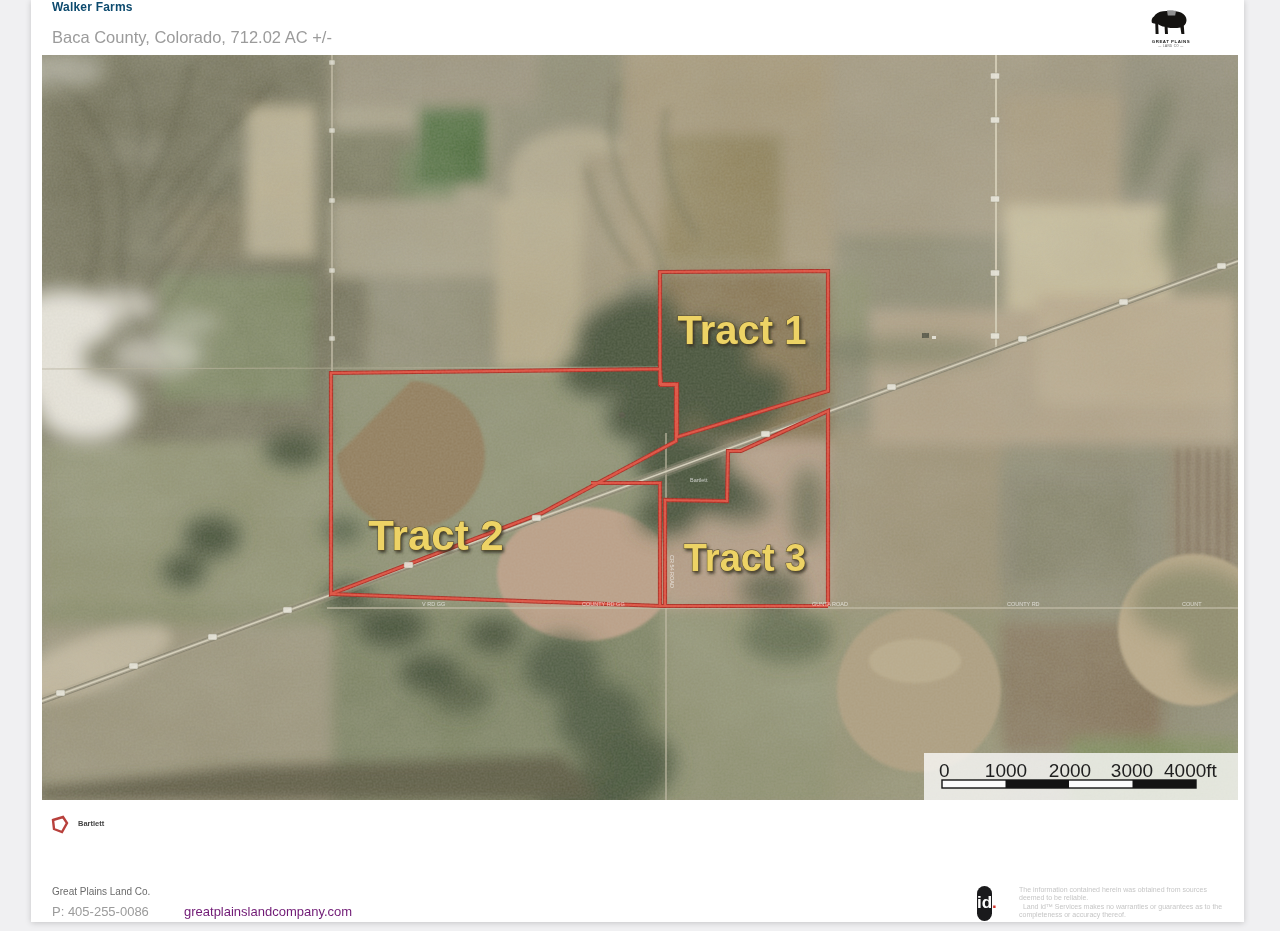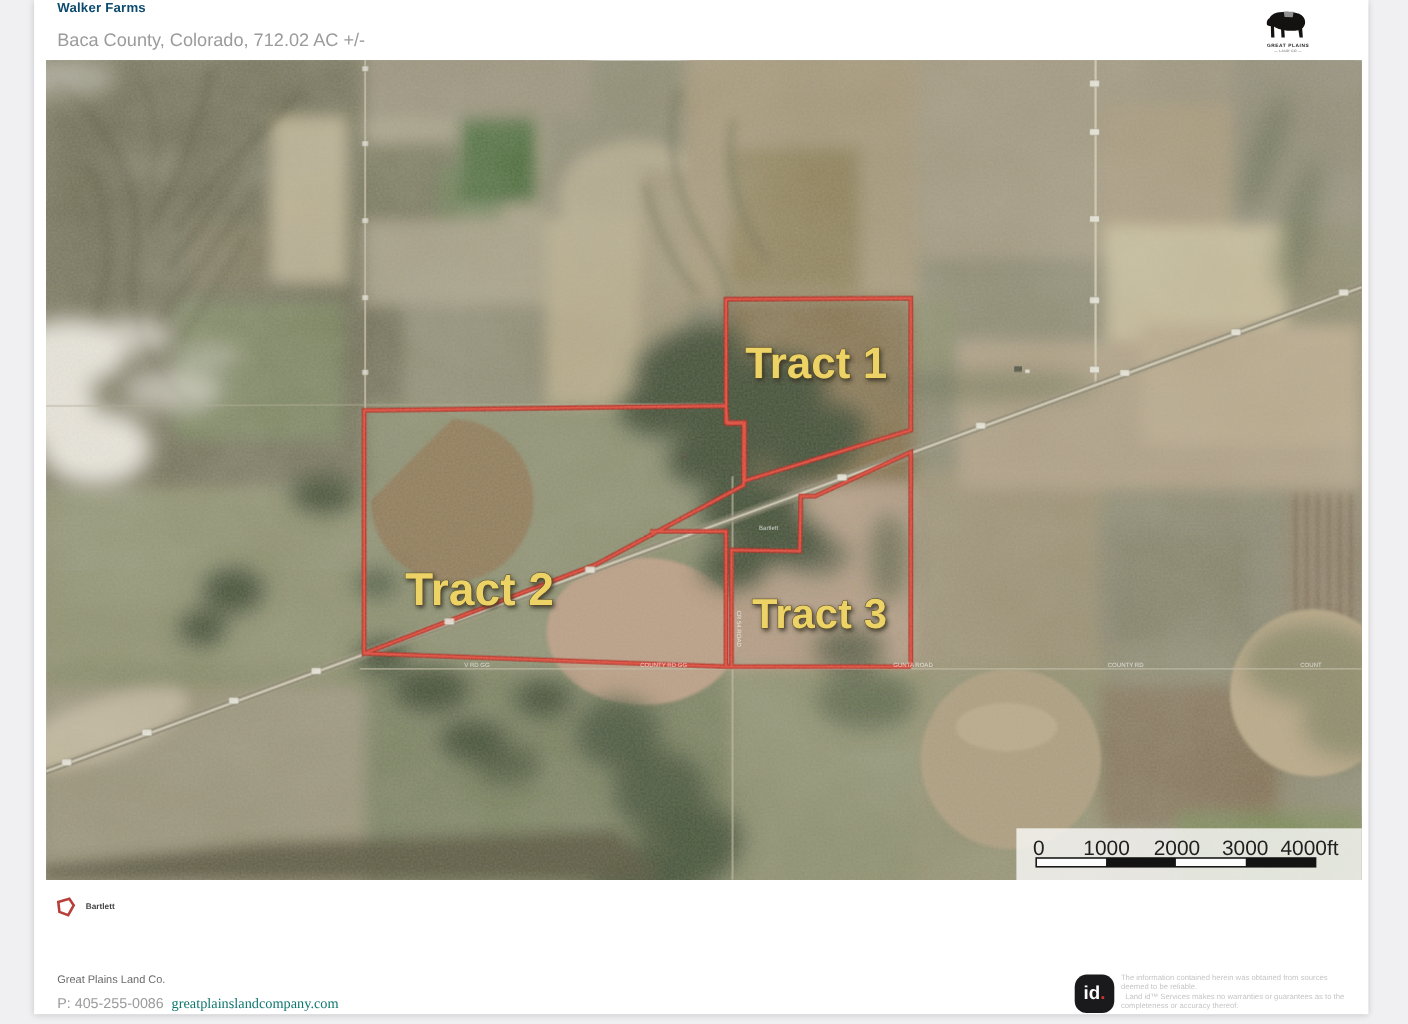--- a/index.html
+++ b/index.html
@@ -8,22 +8,22 @@
   .page{position:absolute;left:31px;top:0;width:1213px;height:922px;background:#ffffff;
         box-shadow:0 1px 6px rgba(0,0,0,.18);}
   .h1{position:absolute;left:52px;top:0;font-size:12px;font-weight:bold;color:#0c4a6e;letter-spacing:.2px;}
   .h2{position:absolute;left:52px;top:28px;font-size:16.5px;color:#9b9b9b;text-align:center;}
   .map{position:absolute;left:42px;top:55px;width:1196px;height:745px;
        filter:blur(0.4px) saturate(0.99) contrast(0.98);}
   .legend{position:absolute;left:49px;top:813px;}
   .legendtxt{position:absolute;left:78px;top:819px;font-size:7.5px;color:#444;font-weight:bold;}
   .f1{position:absolute;left:52px;top:886px;font-size:10px;font-weight:normal;color:#6b6b6b;}
   .f2{position:absolute;left:52px;top:904px;font-size:13px;color:#9b9b9b;}
-  .f3{position:absolute;left:156px;top:904px;font-size:13px;color:#0f766e;font-family:Liberation Serif, serif;}
-  .idlogo{position:absolute;left:977px;top:886px;width:36px;height:35px;background:#1a1a1c;
+  .f3{position:absolute;left:184px;top:904px;font-size:13px;color:#701a75;}
+  .idlogo{position:absolute;left:977px;top:886px;width:15px;height:35px;background:#1a1a1c;
           border-radius:11px;color:#fff;font-weight:bold;font-size:17px;text-align:center;line-height:34px;}
   .idlogo span{color:#d0342c;}
   .disc{position:absolute;left:1019px;top:886px;width:205px;font-size:7px;line-height:8.3px;color:#c6c6c6;}
   .logo{position:absolute;left:1141px;top:6px;width:60px;height:44px;}
 </style>
 </head>
 <body>
 <div class="page"></div>
 <div class="h1">Walker Farms</div>
 <div class="h2">Baca County, Colorado, 712.02 AC +/-</div>

